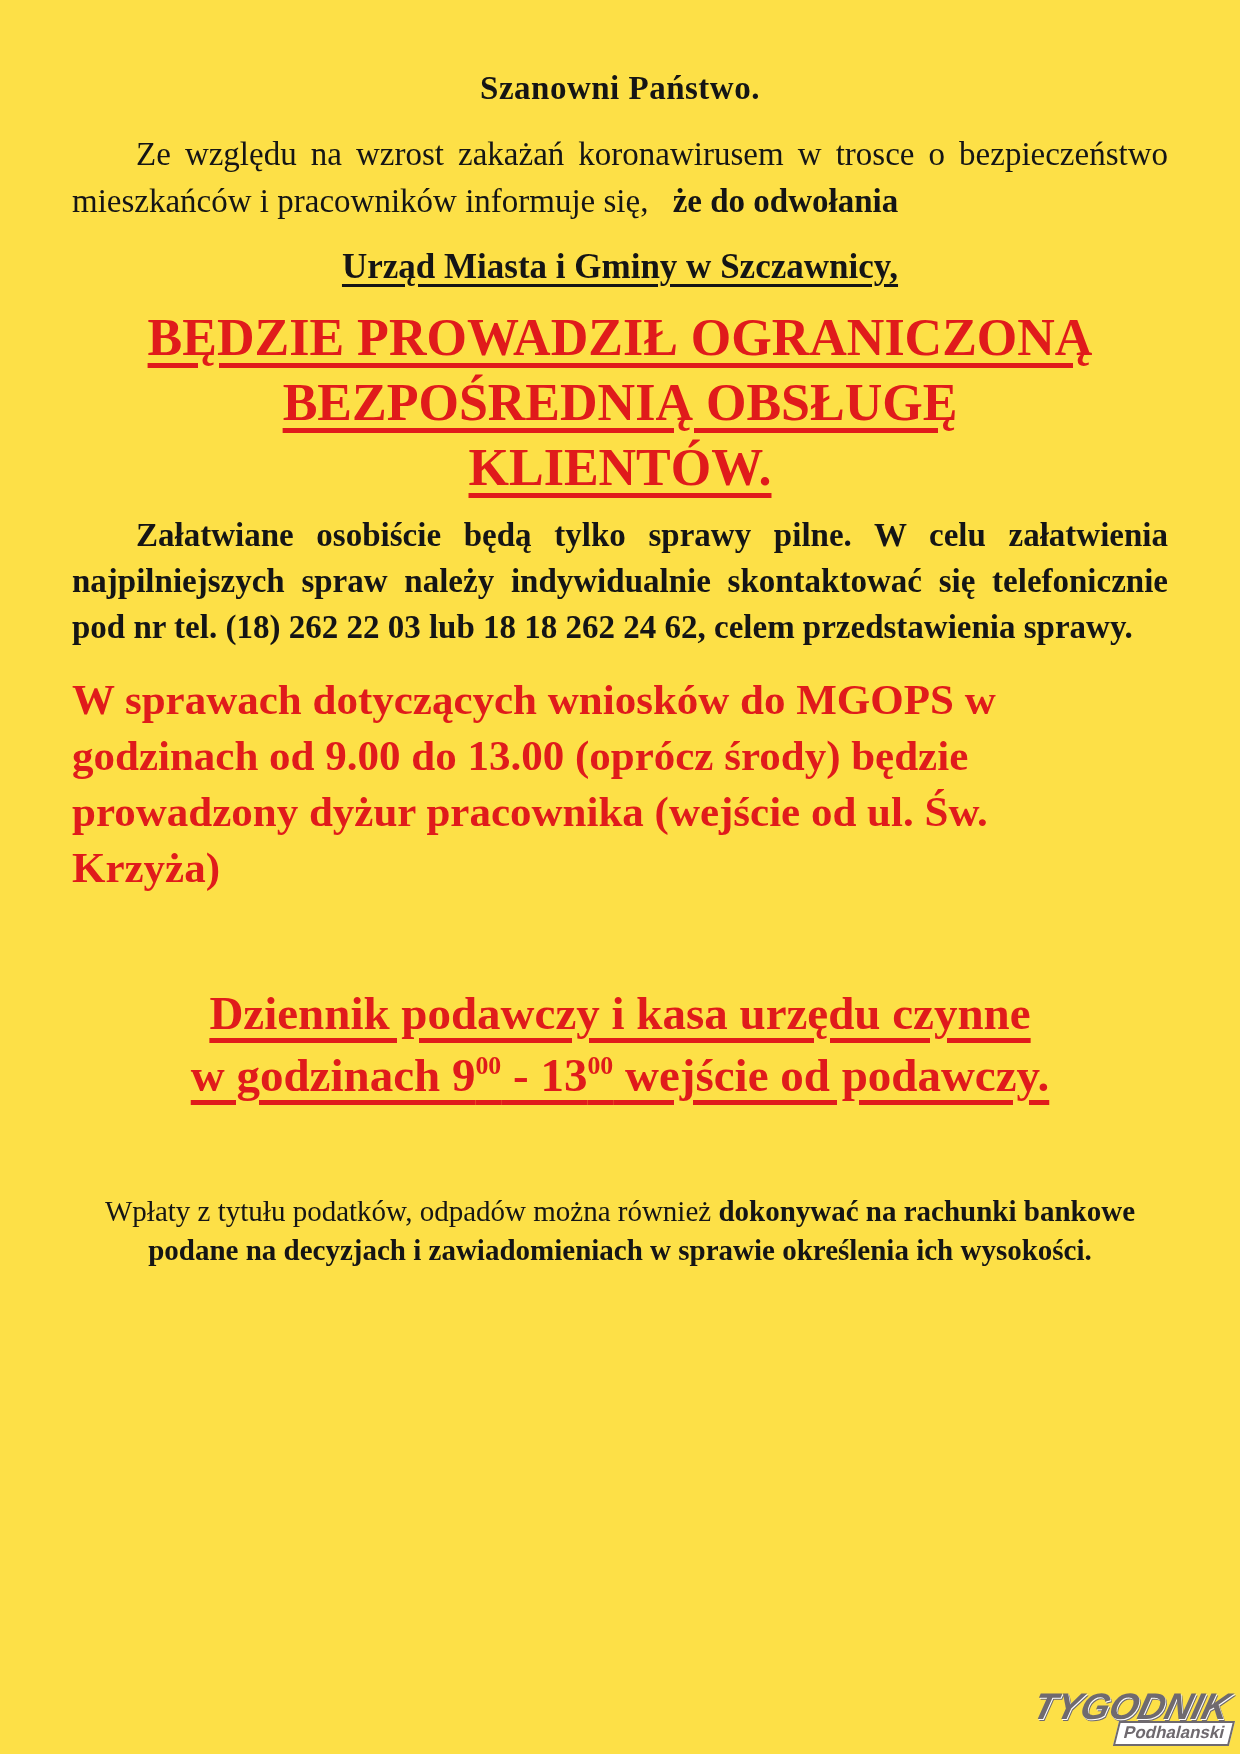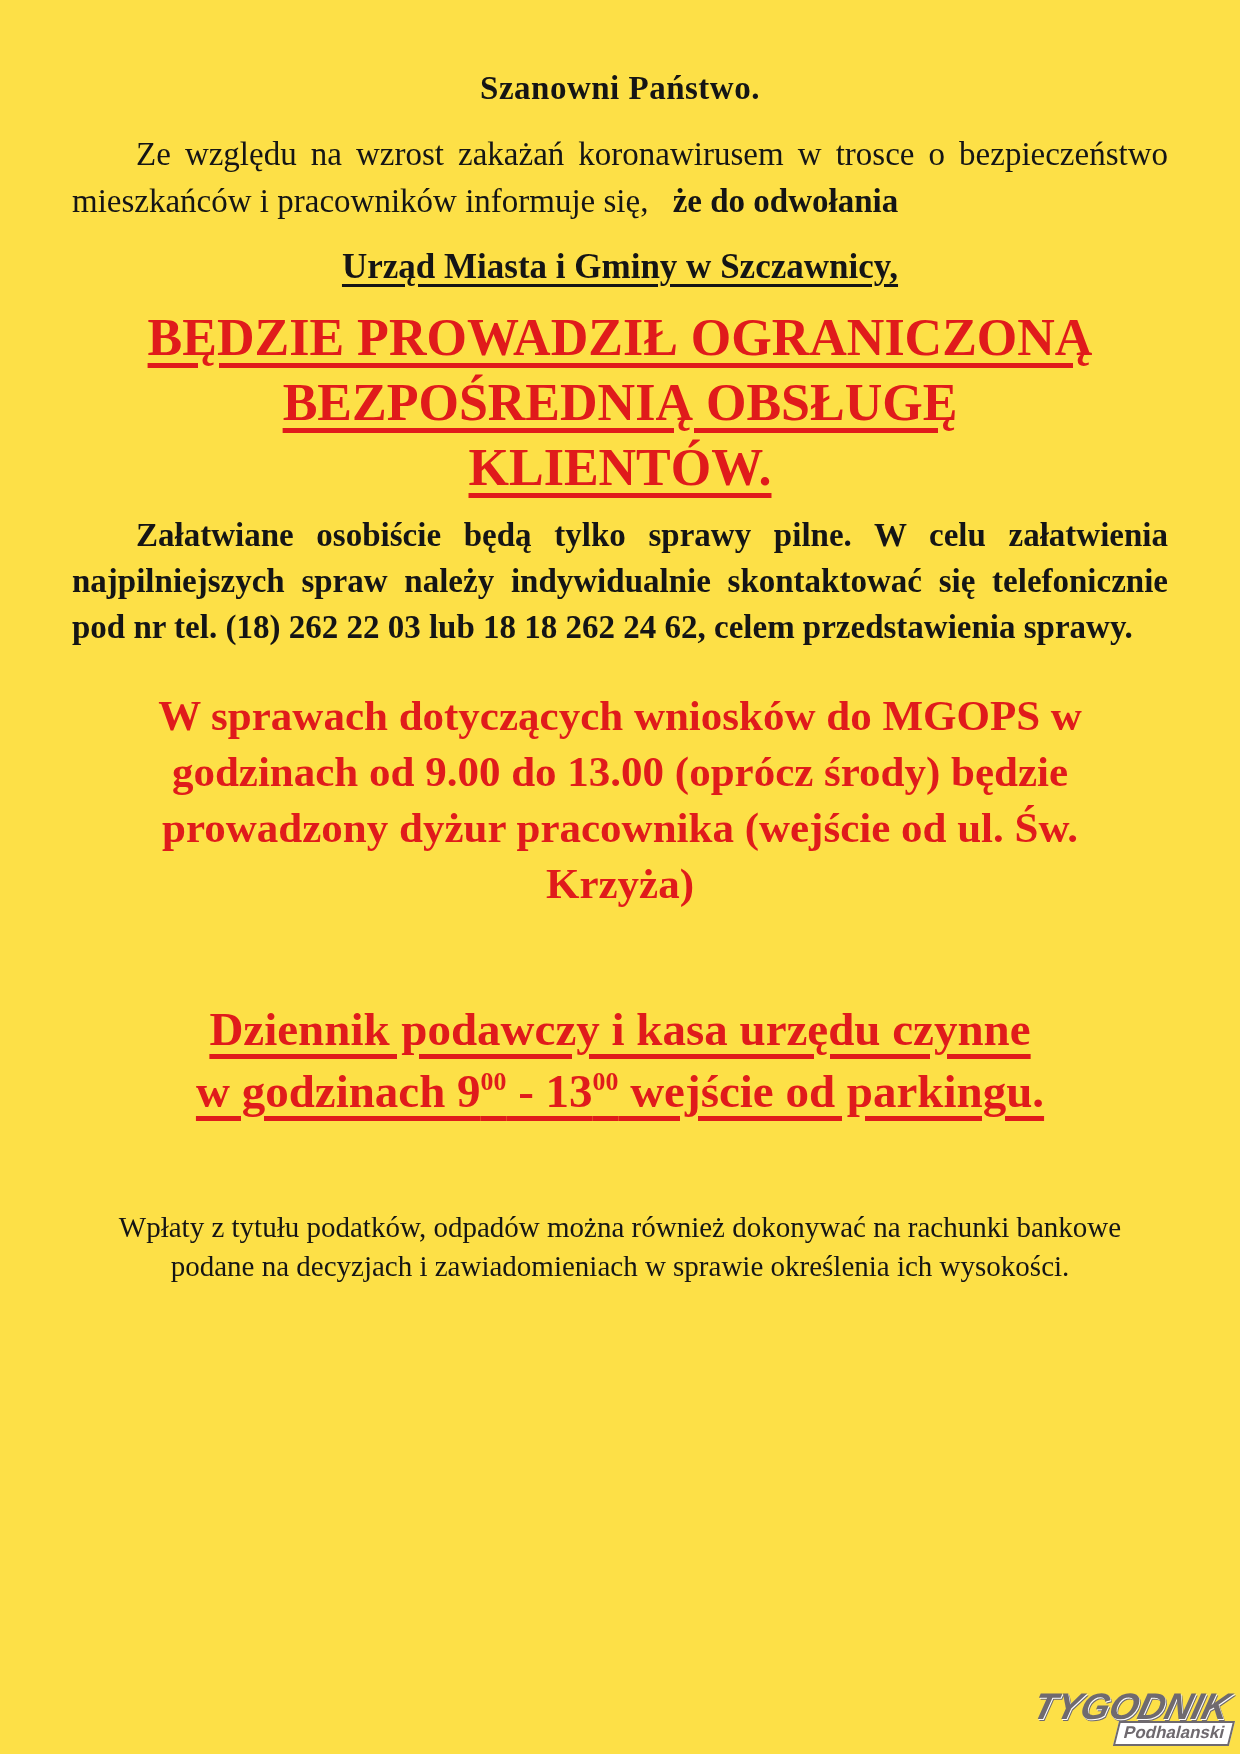--- a/index.html
+++ b/index.html
@@ -60,22 +60,22 @@
   }
   .urgent{
     margin-top:12px;
     font-size:33px;
     font-weight:bold;
     line-height:1.4;
     text-align:justify;
     text-indent:64px;
   }
   .mgops{
-    margin-top:38px;
-    text-align:center;
+    margin-top:22px;
+    text-align:left;
     color:var(--red);
   }
   .mgops .m-line{
     font-size:43px;
     font-weight:bold;
     line-height:1.3;
     white-space:nowrap;
   }
   .hours{
     margin-top:86px;
@@ -96,21 +96,21 @@
     vertical-align:super;
     line-height:0;
   }
   .payments{
     margin-top:86px;
     text-align:center;
     font-size:29px;
     line-height:1.35;
     padding:0 16px;
   }
-  .payments .bold-part{font-weight:normal;text-align:center;}
+  .payments .bold-part{font-weight:bold;text-align:center;}
   .watermark{
     position:absolute;
     right:6px;
     bottom:6px;
     width:200px;
     height:60px;
   }
   .wm-main{
     font-family:"Liberation Sans","DejaVu Sans",sans-serif;
     font-style:italic;
@@ -158,21 +158,21 @@
 
   <div class="mgops">
     <div class="m-line">W sprawach dotyczących wniosków do MGOPS w</div>
     <div class="m-line">godzinach od 9.00 do 13.00 (oprócz środy) będzie</div>
     <div class="m-line">prowadzony dyżur pracownika (wejście od ul. Św.</div>
     <div class="m-line">Krzyża)</div>
   </div>
 
   <div class="hours">
     <div class="hr-line">Dziennik podawczy i kasa urzędu czynne</div>
-    <div class="hr-line"><span>w godzinach 9</span><sup>00</sup><span> - 13</span><sup>00</sup><span> wejście od parkingu.</span></div>
+    <div class="hr-line"><span>w godzinach 9</span><sup>00</sup><span> - 13</span><sup>00</sup><span> wejście od podawczy.</span></div>
   </div>
 
   <p class="payments"><span>Wpłaty z tytułu podatków, odpadów można również </span><span class="bold-part">dokonywać na rachunki bankowe podane na decyzjach i zawiadomieniach w sprawie określenia ich wysokości.</span></p>
 
   <div class="watermark">
     <div class="wm-main">TYGODNIK</div>
     <div class="wm-sub">Podhalanski</div>
   </div>
 
 </div>

